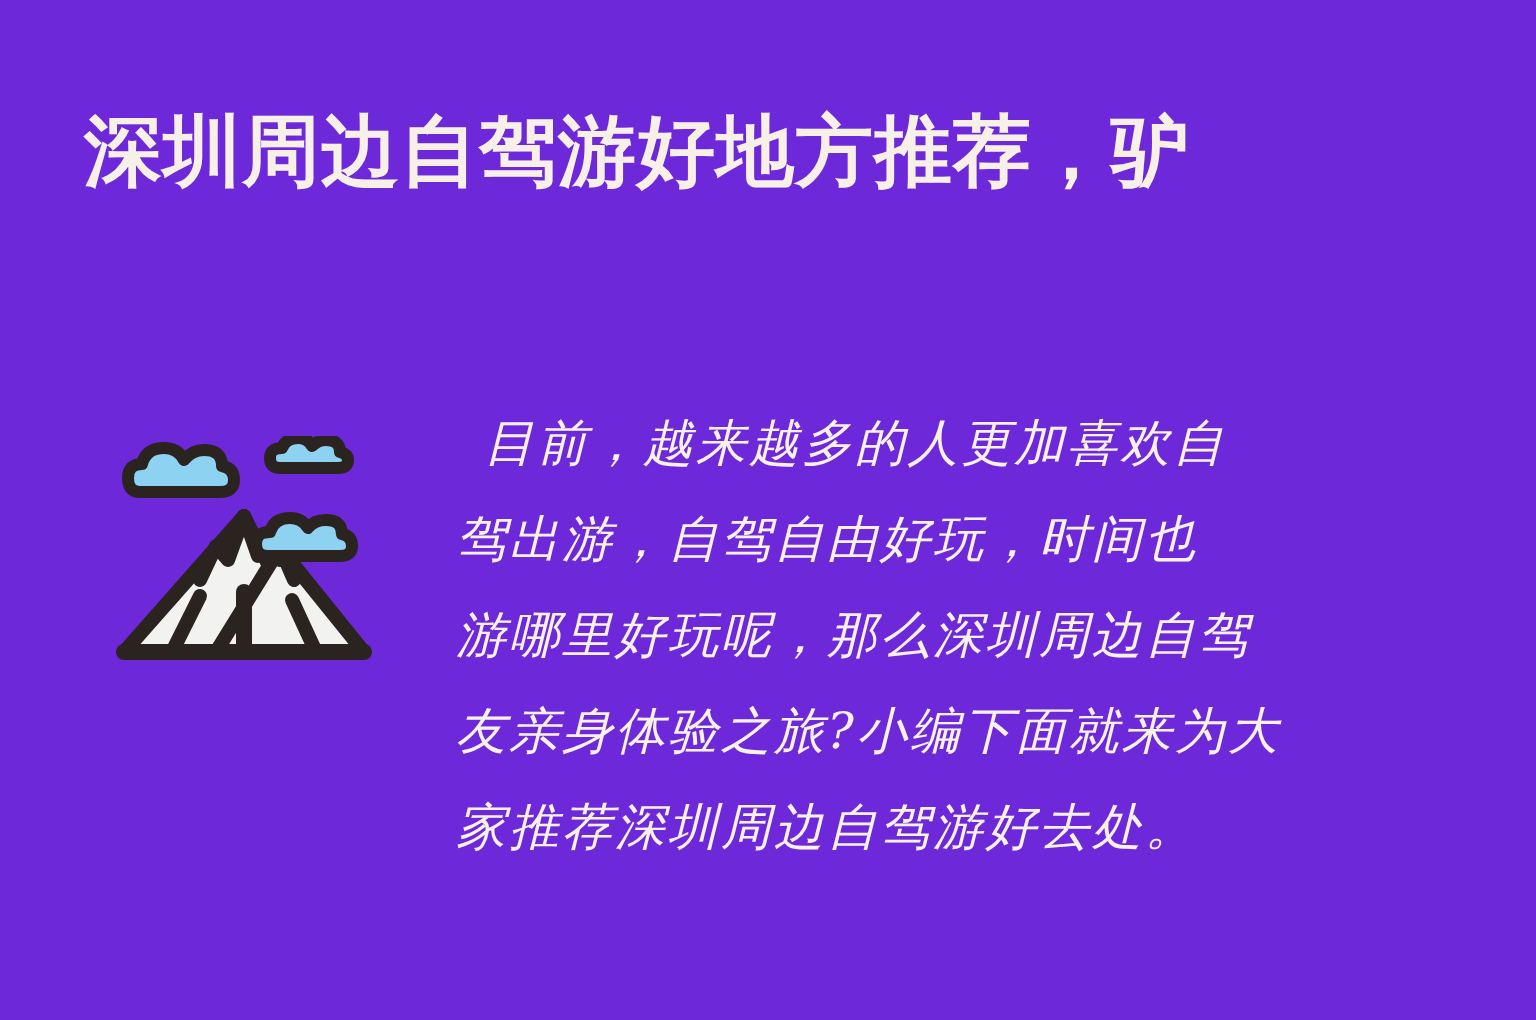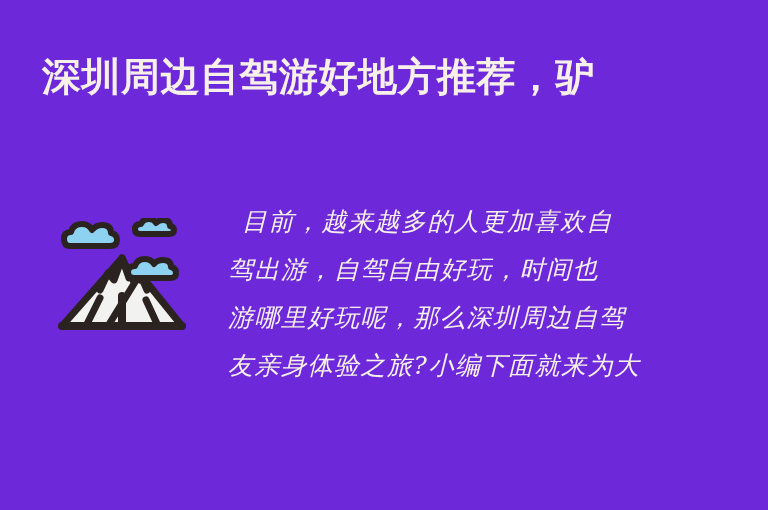--- a/index.html
+++ b/index.html
@@ -107,15 +107,16 @@
         <path d="M82 60 q-6 0 -6 -6 q0 -6 7 -6 q2 -7 10 -7 q6 0 9 5 q3 -4 9 -4 q8 0 8 7 q5 1 5 6 q0 5 -6 5 Z" fill="#8ed2f2" stroke="#2b2320" stroke-width="6" stroke-linejoin="round"></path>
       </g>
     </svg>
   </div>
 
   <div id="body-block">
     <div class="body-line indent">目前，越来越多的人更加喜欢自</div>
     <div class="body-line">驾出游，自驾自由好玩，时间也</div>
     <div class="body-line">游哪里好玩呢，那么深圳周边自驾</div>
     <div class="body-line">友亲身体验之旅?小编下面就来为大</div>
+    <div class="body-line">家推荐深圳周边自驾游好去处。</div>
   </div>
 
 </div>
 
 </body></html>

